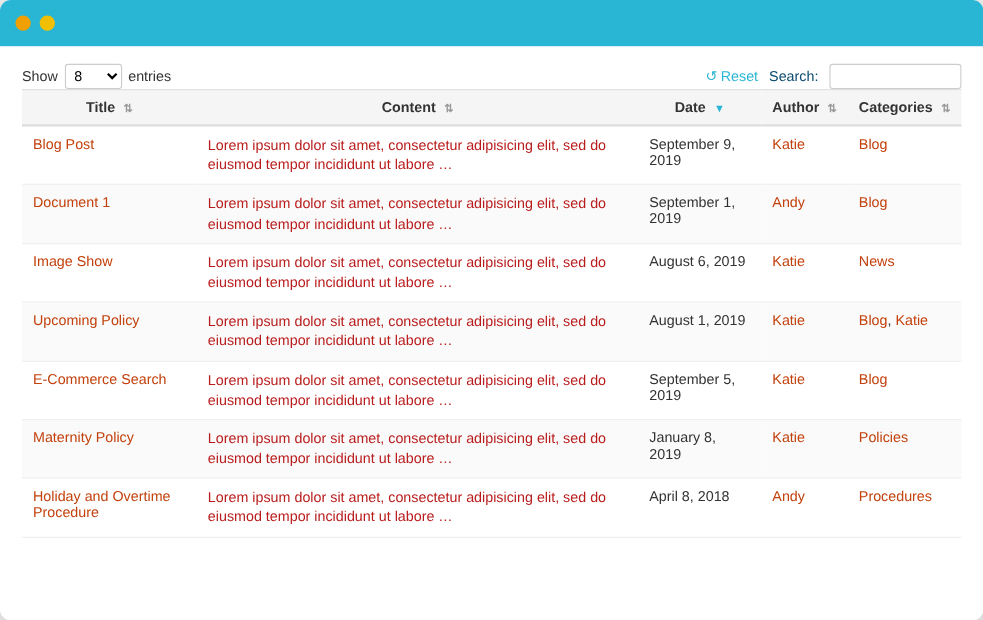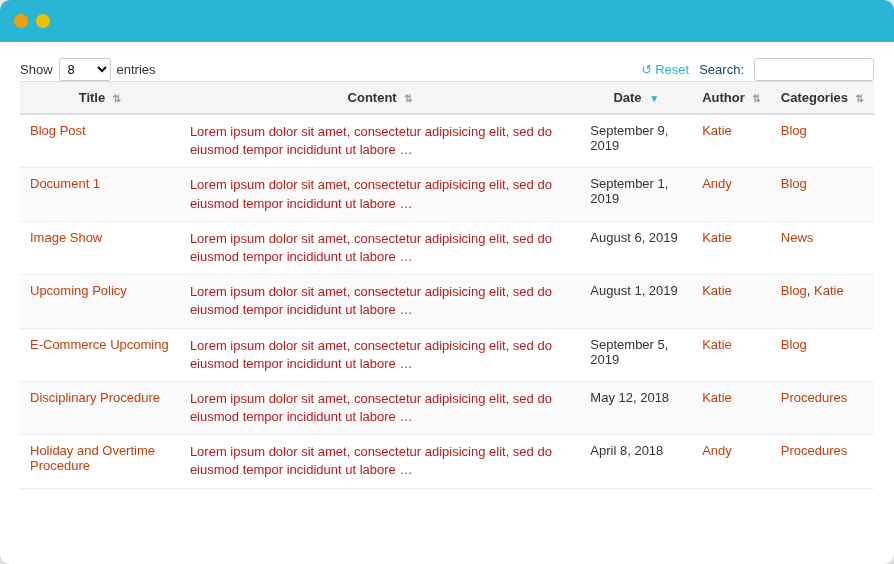--- a/index.html
+++ b/index.html
@@ -185,32 +185,32 @@
             <td><a class="link">News</a></td>
           </tr>
           <tr>
             <td><a class="link">Upcoming Policy</a></td>
             <td class="content-text">Lorem ipsum dolor sit amet, consectetur adipisicing elit, sed do eiusmod tempor incididunt ut labore …</td>
             <td>August 1, 2019</td>
             <td><a class="link">Katie</a></td>
             <td><a class="link">Blog</a>, <a class="link">Katie</a></td>
           </tr>
           <tr>
-            <td><a class="link">E-Commerce Upcoming</a></td>
+            <td><a class="link">E-Commerce Search</a></td>
             <td class="content-text">Lorem ipsum dolor sit amet, consectetur adipisicing elit, sed do eiusmod tempor incididunt ut labore …</td>
             <td>September 5, 2019</td>
             <td><a class="link">Katie</a></td>
             <td><a class="link">Blog</a></td>
           </tr>
           <tr>
-            <td><a class="link">Disciplinary Procedure</a></td>
-            <td class="content-text">Lorem ipsum dolor sit amet, consectetur adipisicing elit, sed do eiusmod tempor incididunt ut labore …</td>
-            <td>May 12, 2018</td>
-            <td><a class="link">Katie</a></td>
-            <td><a class="link">Procedures</a></td>
+            <td><a class="link">Maternity Policy</a></td>
+            <td class="content-text">Lorem ipsum dolor sit amet, consectetur adipisicing elit, sed do eiusmod tempor incididunt ut labore …</td>
+            <td>January 8, 2019</td>
+            <td><a class="link">Katie</a></td>
+            <td><a class="link">Policies</a></td>
           </tr>
           <tr>
             <td><a class="link">Holiday and Overtime Procedure</a></td>
             <td class="content-text">Lorem ipsum dolor sit amet, consectetur adipisicing elit, sed do eiusmod tempor incididunt ut labore …</td>
             <td>April 8, 2018</td>
             <td><a class="link">Andy</a></td>
             <td><a class="link">Procedures</a></td>
           </tr>
         </tbody>
     </table>

